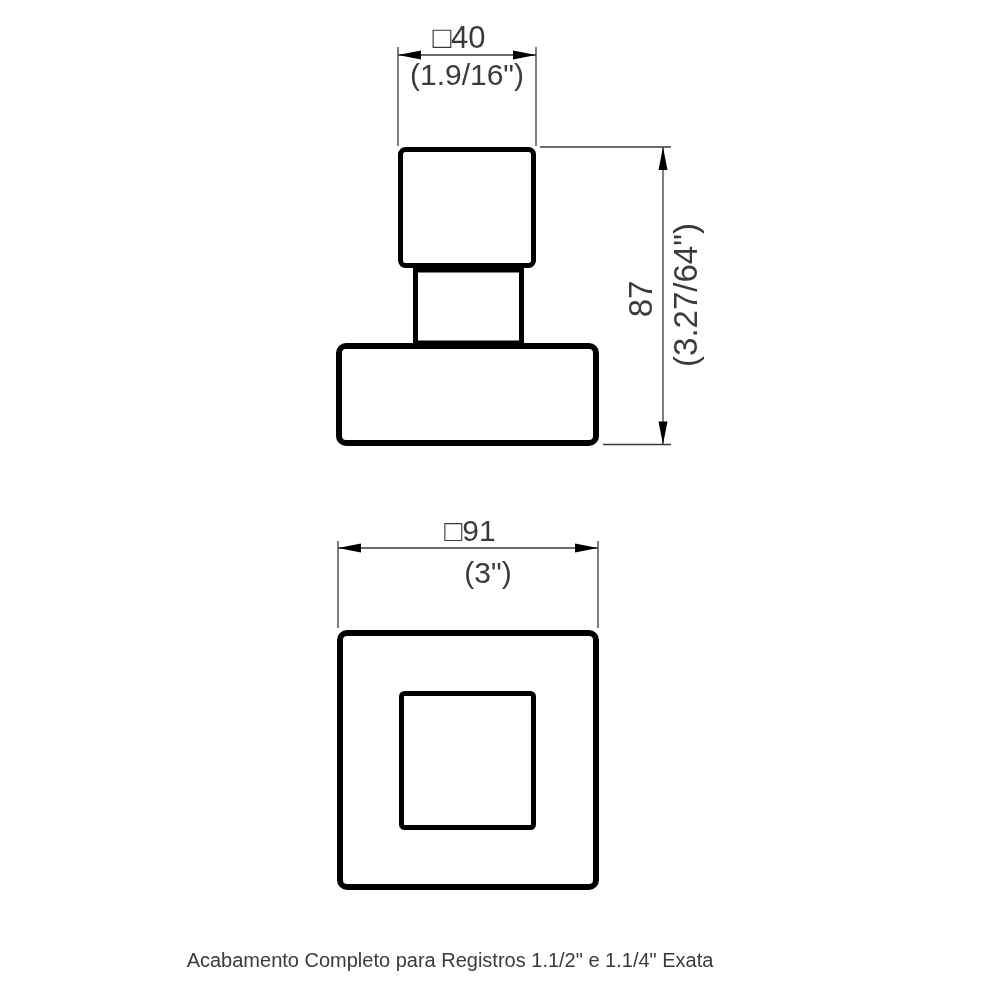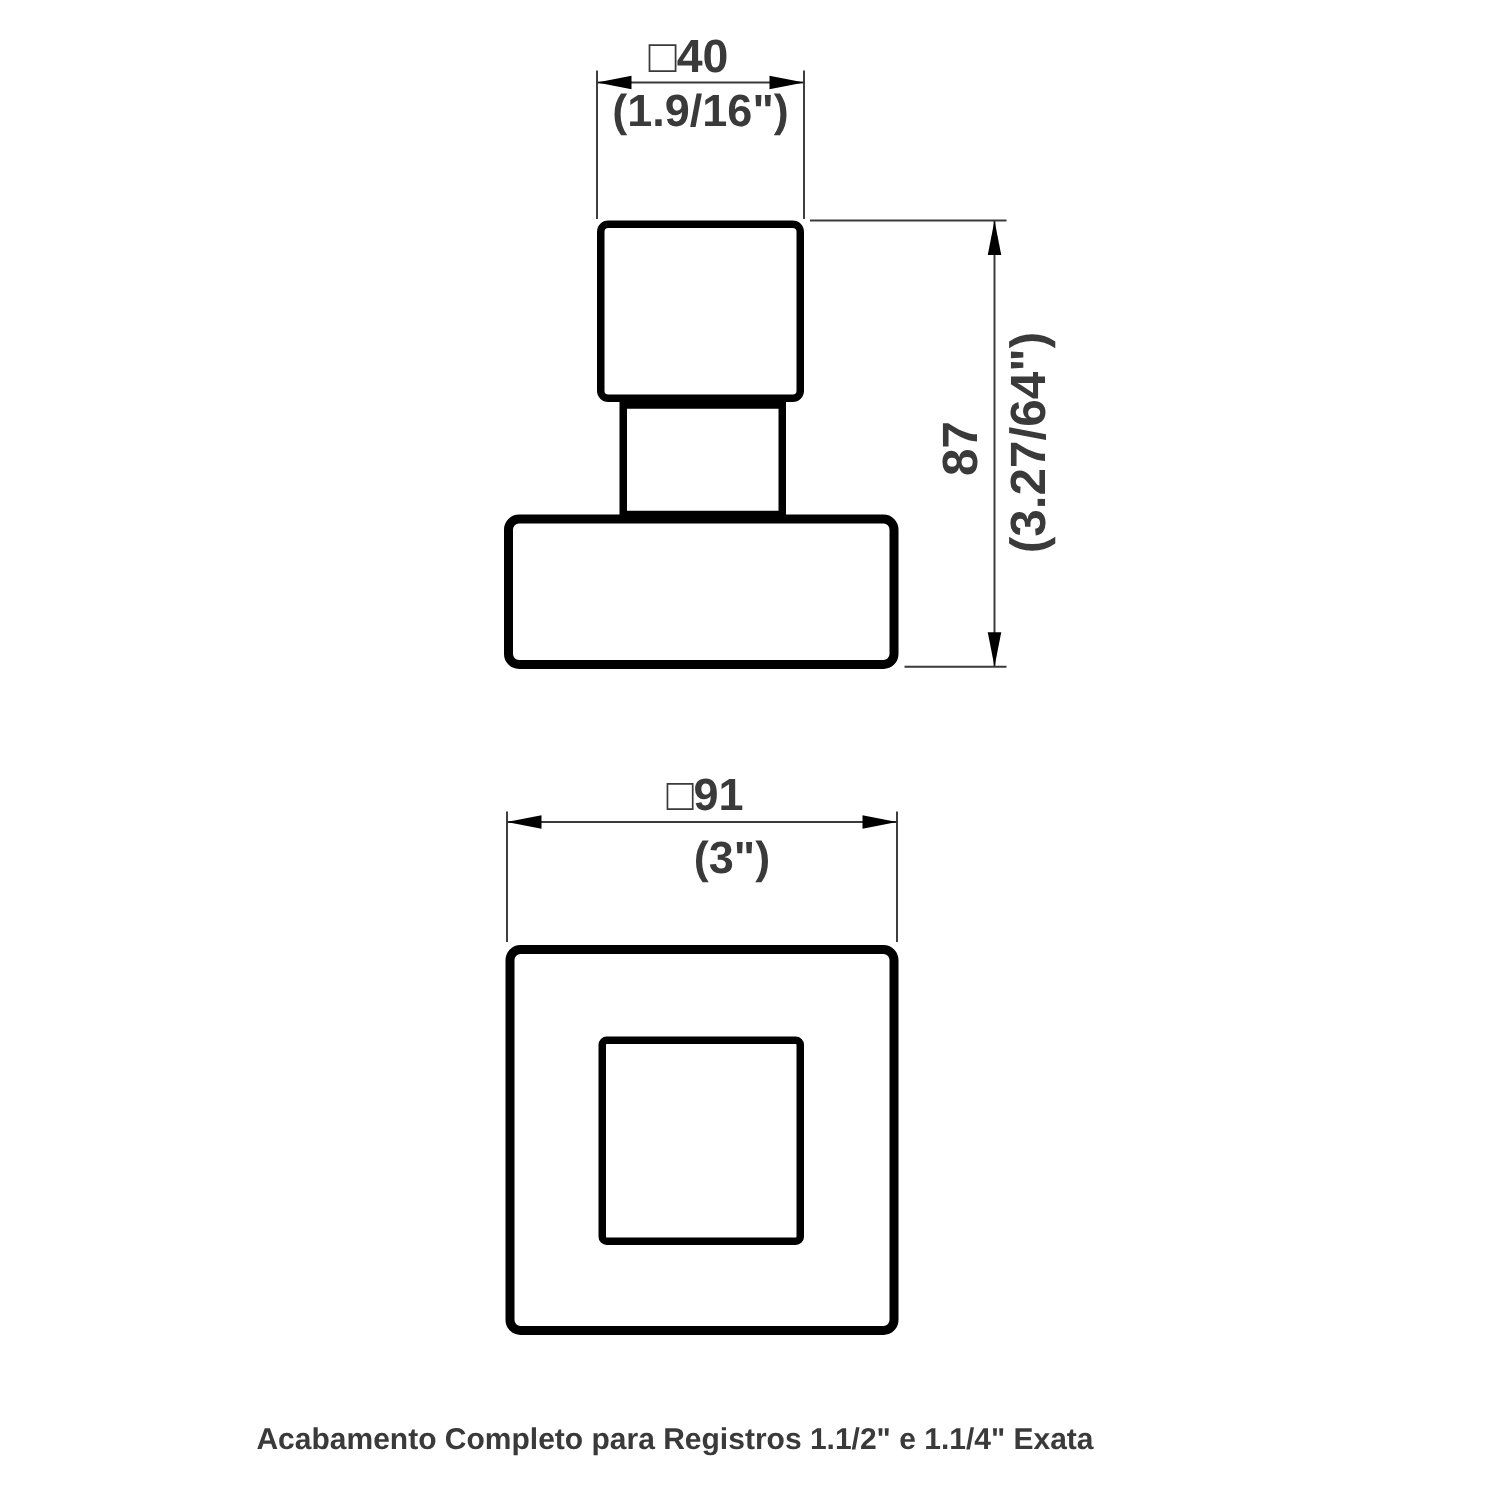--- a/index.html
+++ b/index.html
@@ -8,21 +8,21 @@
     --text:#3a3a3a;
     --background:#ffffff;
   }
   html,body{margin:0;padding:0;}
   body{
     width:1000px;height:1000px;
     background:var(--background);
     font-family:"Liberation Sans", sans-serif;
     overflow:hidden;
   }
-  .stage{position:relative;width:1000px;height:1000px;background:var(--background);font-weight:bold;}
+  .stage{position:relative;width:1000px;height:1000px;background:var(--background);}
   .linework{position:absolute;left:0;top:0;width:1000px;height:1000px;}
   .shape{fill:#ffffff;stroke:var(--line);}
   .sw5{stroke-width:5;}
   .sw6{stroke-width:6;}
   .dimline{stroke:var(--dim);stroke-width:1.3;fill:none;}
   .arrow{fill:#000000;stroke:none;}
   .label{
     position:absolute;
     color:var(--text);
     line-height:1;

